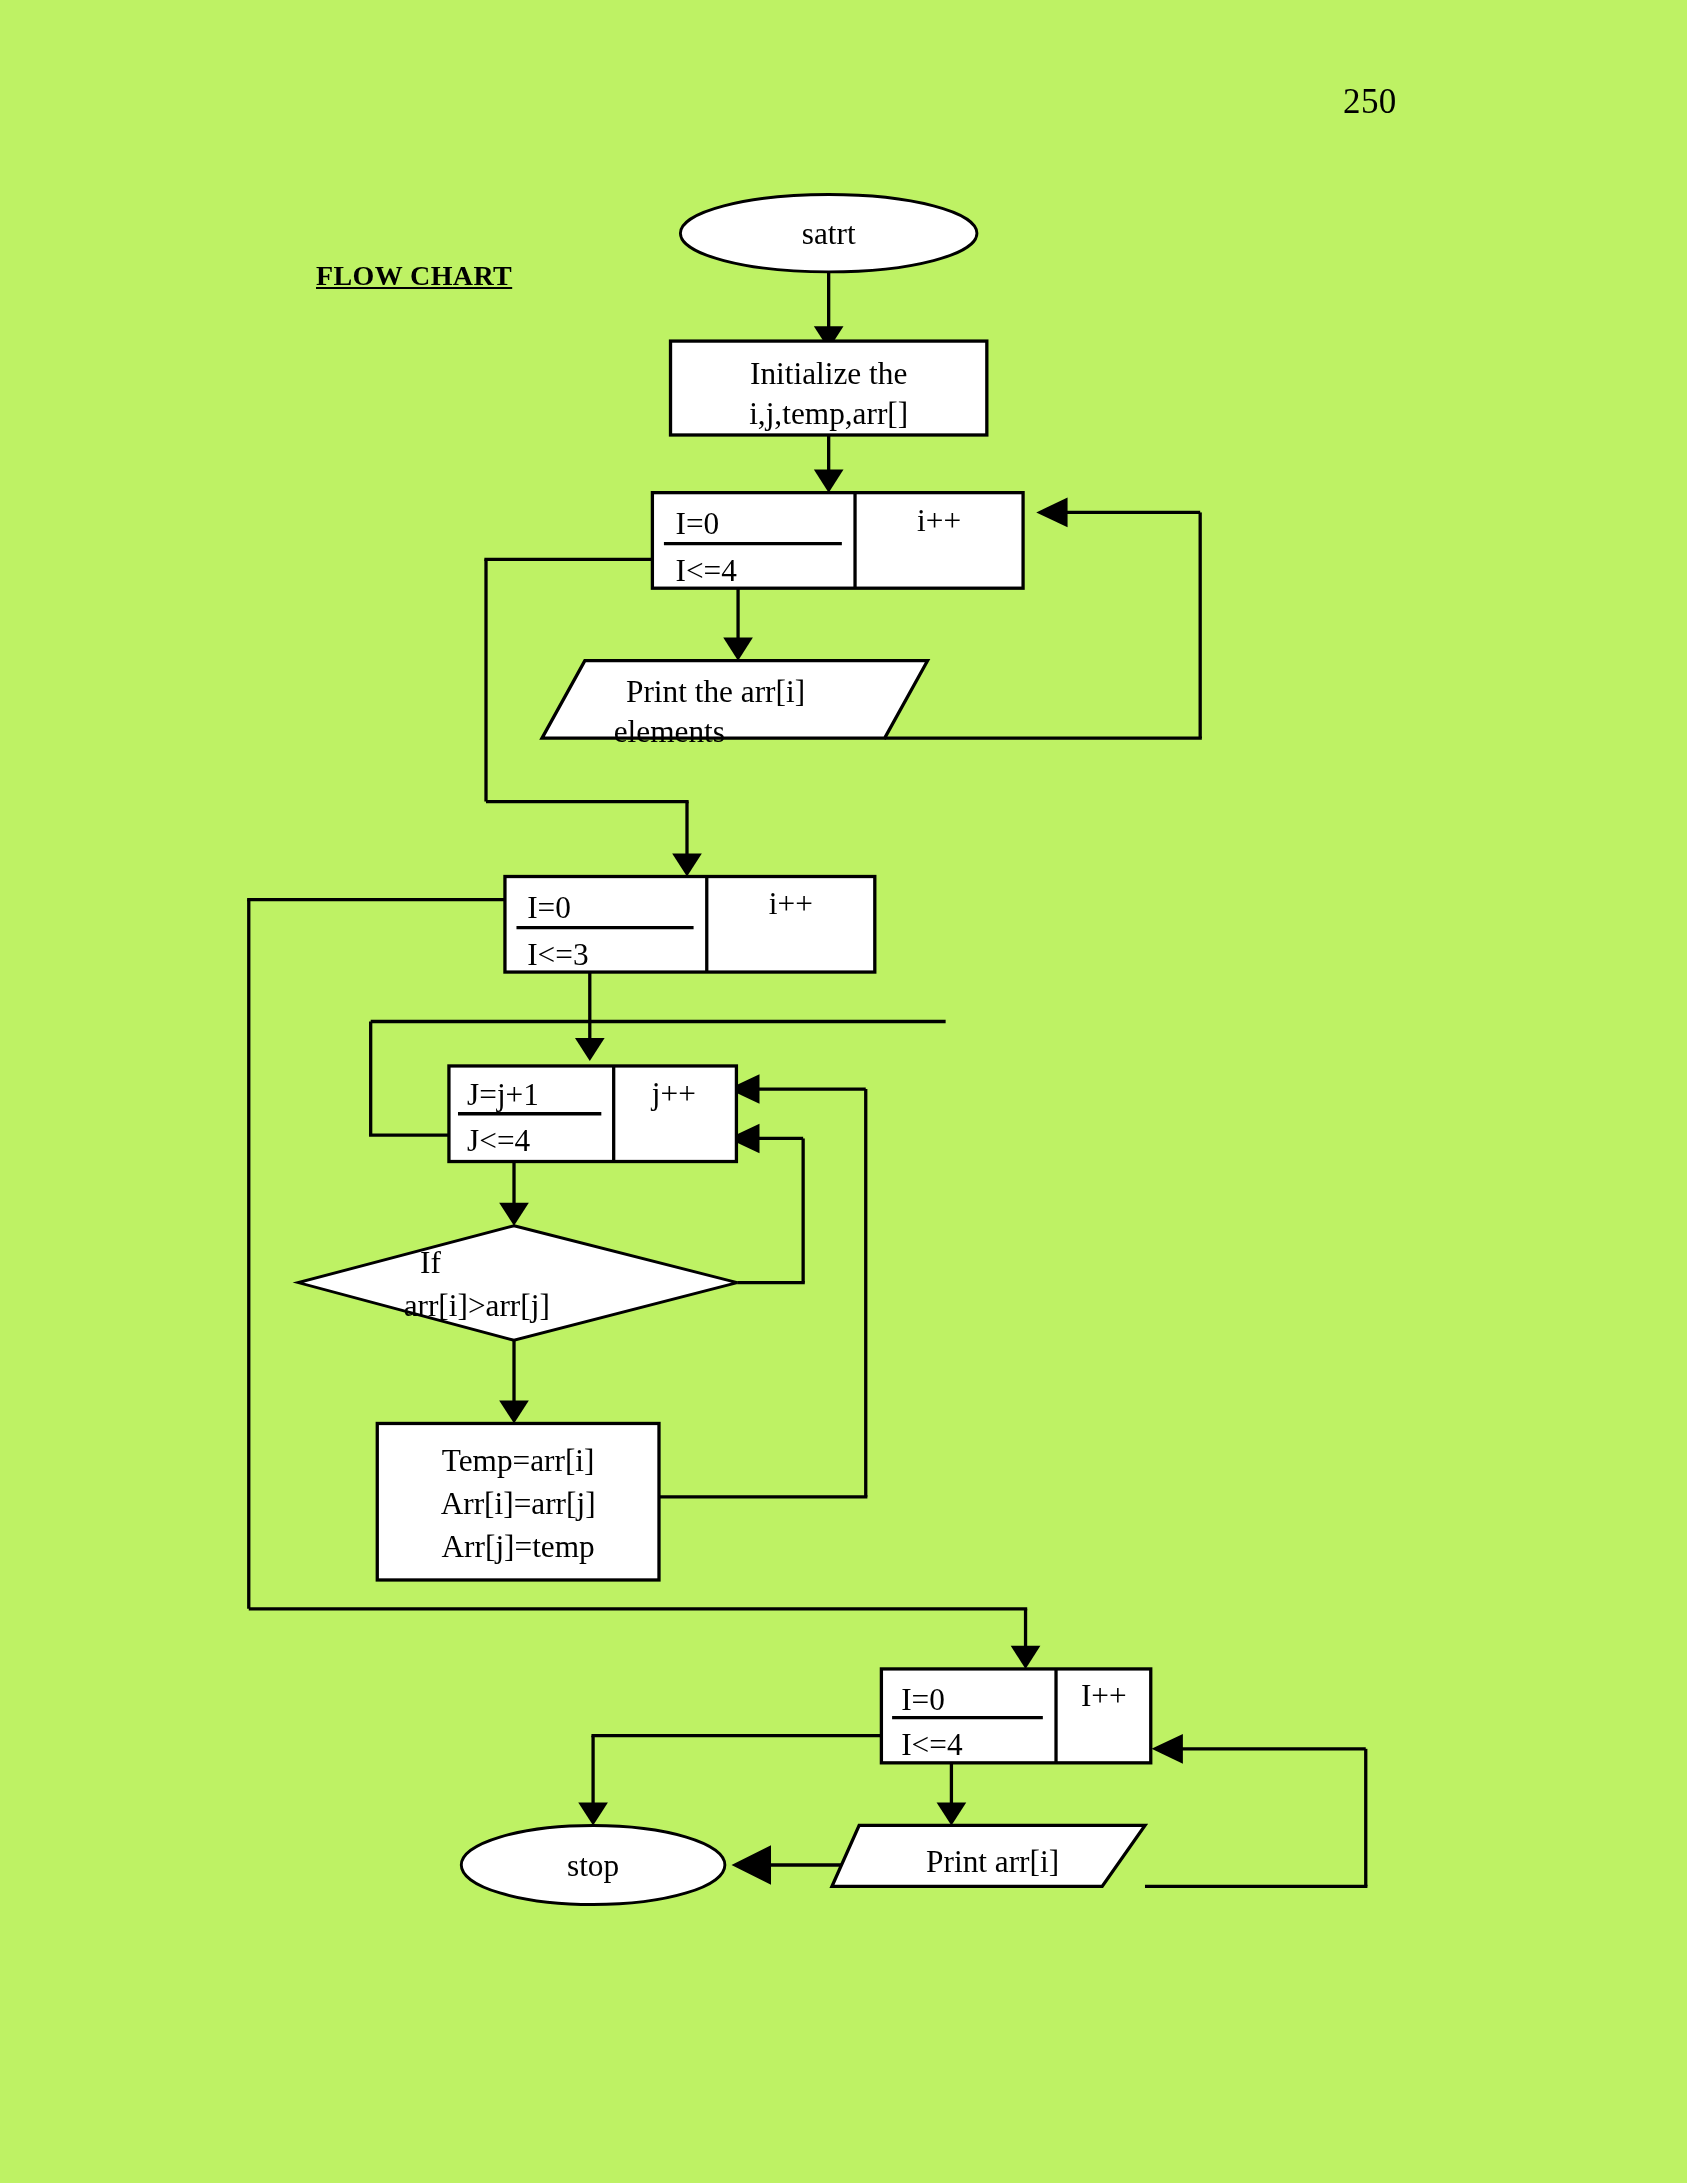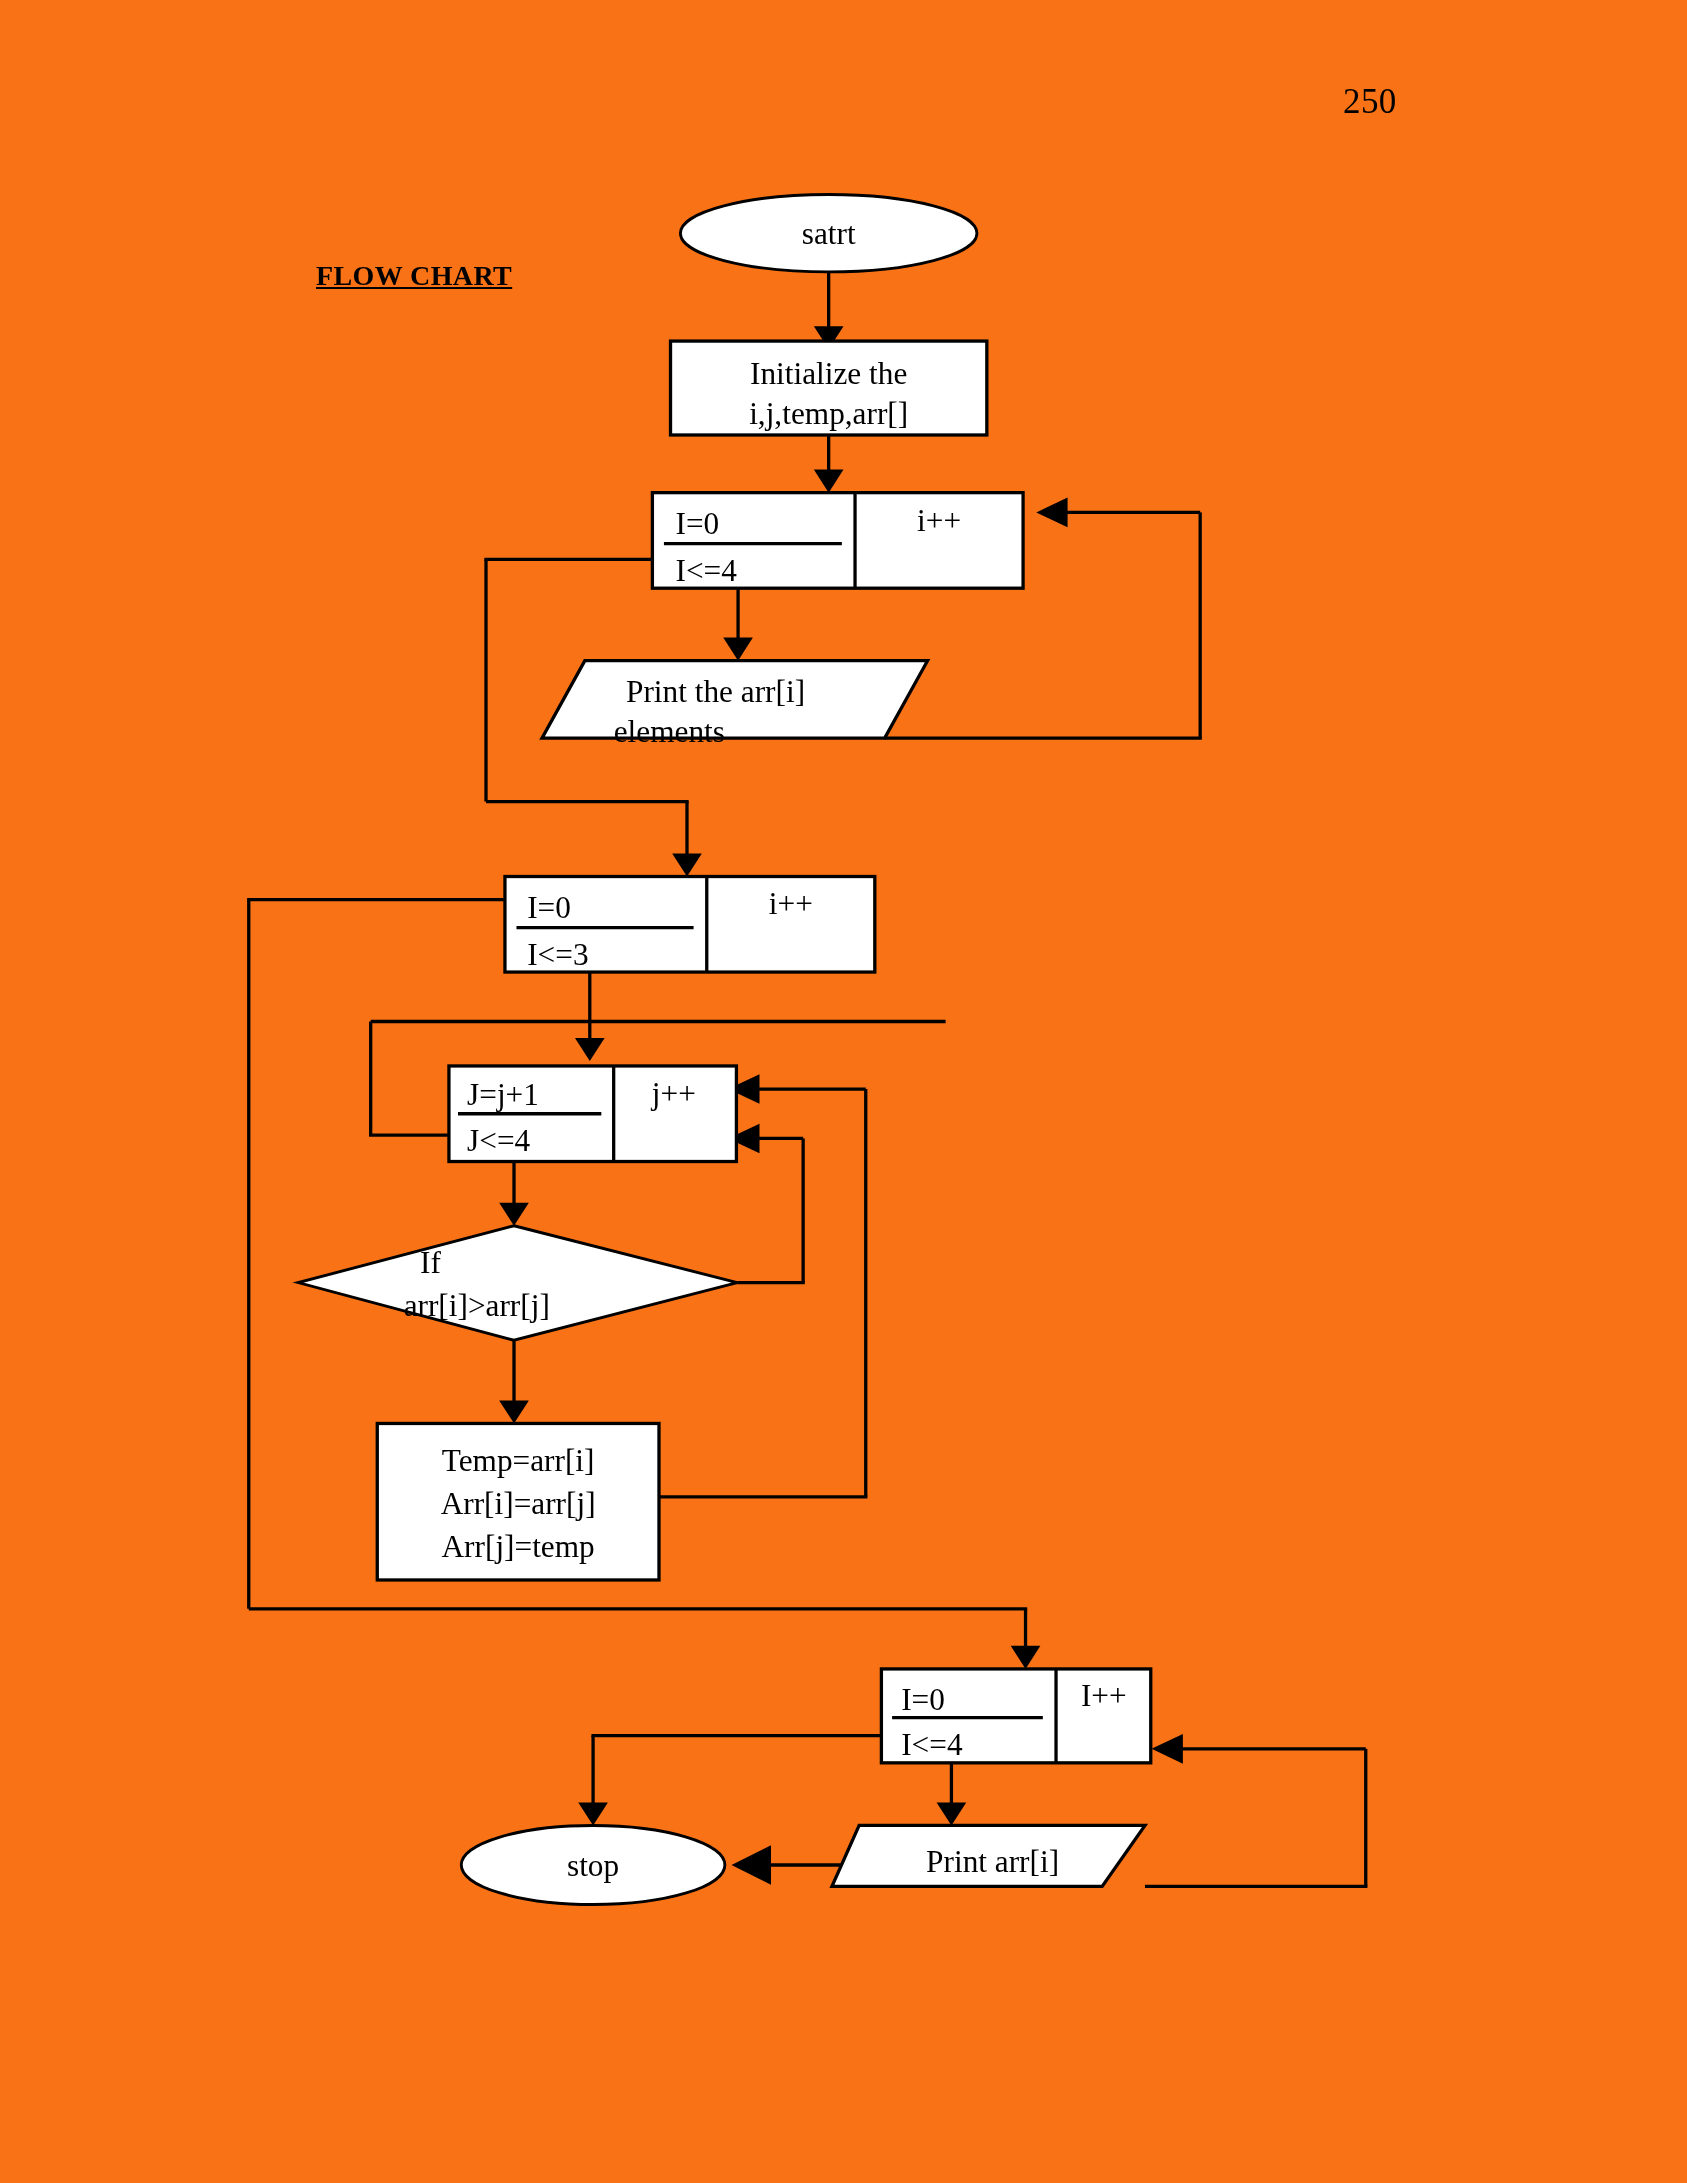--- a/index.html
+++ b/index.html
@@ -13,21 +13,21 @@
     position: relative;
     font-family: "Liberation Serif", "DejaVu Serif", serif;
     color: #000000;
     overflow: hidden;
   }
   #page {
     position: absolute;
     left: 0; top: 0;
     width: 1687px;
     height: 2183px;
-    background: #f97316;
+    background: #bef264;
   }
   .page-number {
     position: absolute;
     left: 1343px;
     top: 82px;
     font-size: 35px;
     letter-spacing: 0.4px;
   }
   .flow-title {
     position: absolute;

